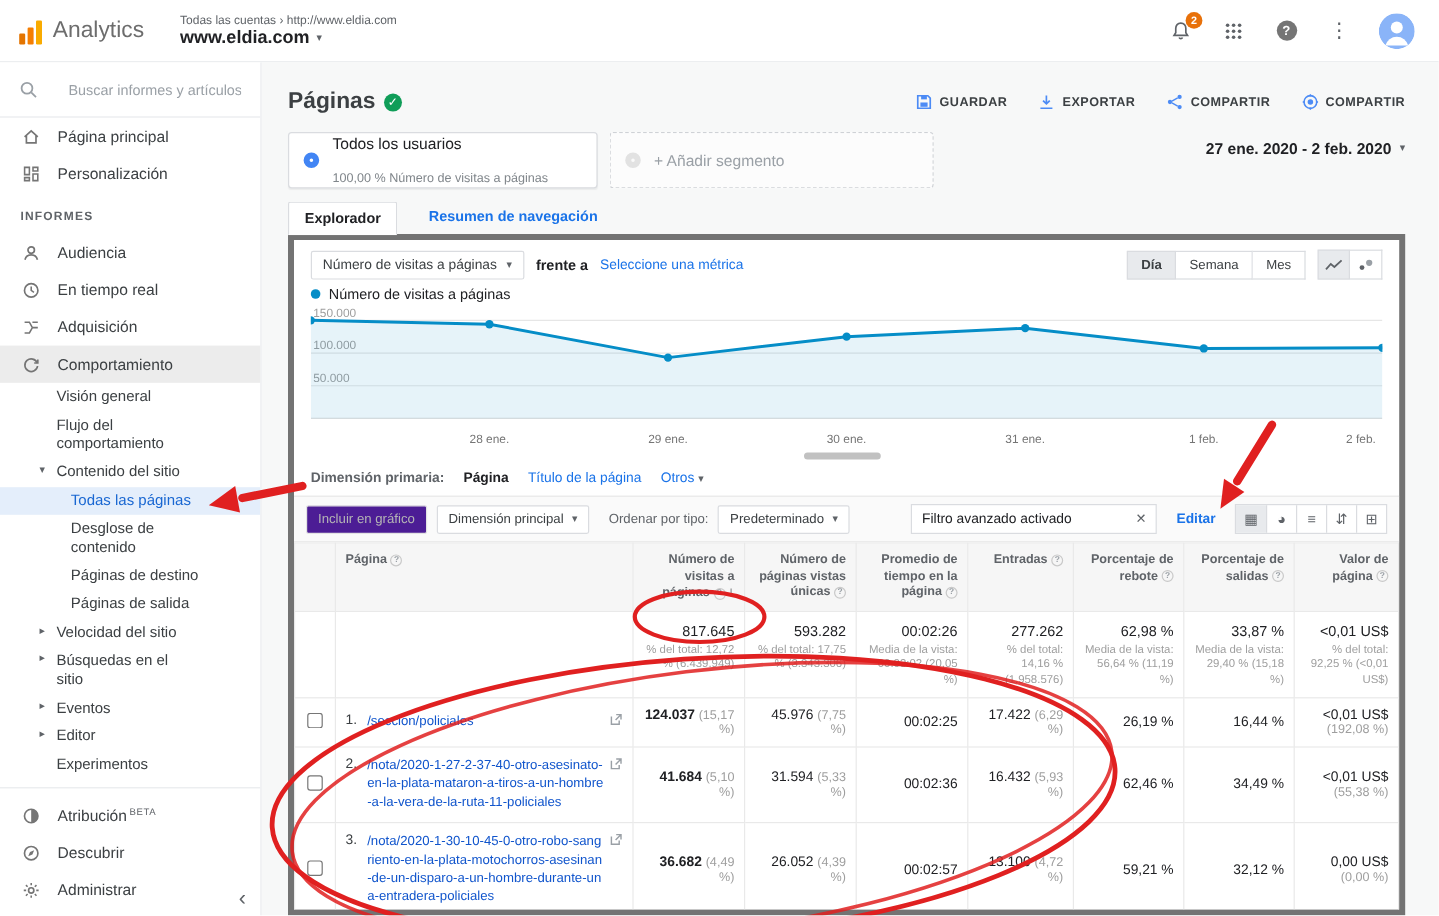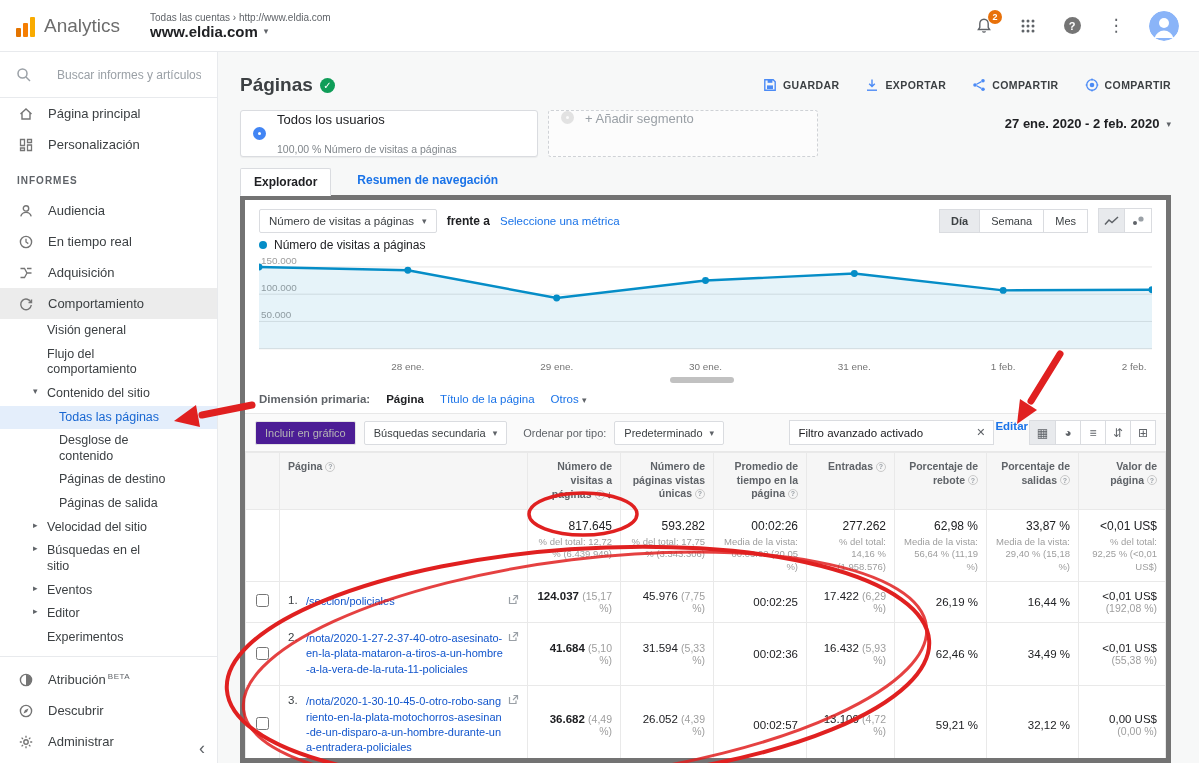--- a/index.html
+++ b/index.html
@@ -41,26 +41,26 @@
 .beta{font-size:8px;color:#5f6368;vertical-align:super;margin-left:2px;letter-spacing:.5px}
 .sb-collapse{position:absolute;bottom:4px;right:12px;font-size:18px;color:#5f6368;cursor:pointer}
 
 .main{flex:1;display:flex;flex-direction:column;padding:0 28px 0 22px;background:#f7f8f8;min-width:0;overflow:hidden}
 .report-header{display:flex;align-items:center;padding-top:12px;height:54px}
 .page-title{font-size:19px;font-weight:700;color:#3c4043;margin-right:7px}
 .green-check{width:15px;height:15px;border-radius:50%;background:#0f9d58;color:#fff;font-size:10px;display:flex;align-items:center;justify-content:center}
 .actions{margin-left:auto;display:flex;gap:26px}
 .action-btn{display:flex;align-items:center;gap:6px;font-size:10.5px;font-weight:bold;color:#3c4043;letter-spacing:.4px;background:none;border:none;font-family:inherit;cursor:pointer}
 .segments-row{display:flex;gap:10px;margin-top:4px;align-items:flex-start}
-.segment-box{width:298px;height:47px;background:#fff;border:1px solid #dadce0;border-radius:3px;display:flex;align-items:center;gap:11px;padding:0 12px;box-shadow:0 1px 1px rgba(0,0,0,.05);cursor:pointer}
+.segment-box{width:258px;height:47px;background:#fff;border:1px solid #dadce0;border-radius:3px;display:flex;align-items:center;gap:11px;padding:0 12px;box-shadow:0 1px 1px rgba(0,0,0,.05);cursor:pointer}
 .seg-ring{width:13px;height:13px;min-width:13px;border:5px solid #4285f4;border-radius:50%}
 .seg-ring.gray{border-color:#e2e2e2;background:#fafafa}
 .seg-name{font-size:13px;color:#202124}
 .seg-detail{font-size:10.5px;color:#80868b;margin-top:16px}
-.segment-add{width:270px;height:47px;border:1px dashed #cfd2d6;border-radius:3px;display:flex;align-items:flex-start;gap:11px;padding:0 12px;color:#9aa0a6;font-size:13px;cursor:pointer;background:#fcfcfc}
+.segment-add{width:270px;height:47px;border:1px dashed #cfd2d6;border-radius:3px;display:flex;align-items:center;gap:11px;padding:0 12px;color:#9aa0a6;font-size:13px;cursor:pointer;background:#fcfcfc}
 .date-range{margin-left:auto;display:flex;align-items:center;gap:7px;font-size:13px;font-weight:bold;color:#202124;margin-top:6px;cursor:pointer}
 .tabs-row{display:flex;align-items:flex-end;gap:26px;margin-top:10px}
 .tab-active{background:#fff;border:1px solid #dadce0;border-bottom:1px solid #fff;border-radius:2px 2px 0 0;padding:6px 13px;font-size:12px;font-weight:bold;color:#202124;position:relative;top:1px;z-index:2;cursor:pointer}
 .tab-link{font-size:12px;font-weight:bold;color:#1a73e8;padding-bottom:8px;cursor:pointer}
 .panel{flex:1;background:#fff;border:5px solid #737373;min-height:0;display:flex;flex-direction:column;overflow:hidden}
 .metric-row{display:flex;align-items:center;gap:10px;padding:8px 14px 3px}
 .dd-btn{display:flex;align-items:center;gap:8px;background:#fff;border:1px solid #dadce0;border-radius:2px;padding:5px 9px;font-size:11.5px;color:#3c4043;font-family:inherit;cursor:pointer}
 .vs-label{font-size:12px;font-weight:bold;color:#202124}
 .blue-link{color:#1a73e8;font-size:11.5px;text-decoration:none;cursor:pointer}
 .metric-right{margin-left:auto;display:flex;align-items:center;gap:10px}
@@ -78,21 +78,21 @@
 #chart-svg{display:block;width:100%;height:120px}
 .chart-scroll{position:relative;height:8px;margin:0 14px}
 .chart-scroll .handle{position:absolute;left:46%;top:1px;width:64px;height:6px;background:#c1c1c1;border-radius:3px;cursor:pointer}
 .dim-row{display:flex;align-items:center;gap:16px;padding:9px 14px 8px;font-size:11.5px}
 .dim-label{color:#5f6368;font-weight:bold}
 .dim-primary{color:#202124;font-weight:bold;cursor:pointer}
 .controls-row{display:flex;align-items:center;gap:8px;background:#fafafa;border-top:1px solid #e8e8e8;border-bottom:1px solid #e8e8e8;padding:6px 10px}
 .btn-sm{font-size:11px;padding:5px 9px;border:1px solid #dadce0;background:#fff;border-radius:2px;color:#3c4043;font-family:inherit;display:flex;align-items:center;gap:7px;cursor:pointer}
 .btn-sm.disabled{color:#b5b5b5;background:#4c1d95;border-color:#e3e3e3}
 .sort-label{font-size:11px;color:#5f6368;margin-left:8px}
-.controls-right{margin-left:auto;display:flex;gap:1px}
+.controls-right{margin-left:auto;display:flex;align-items:center;gap:16px}
 .filter-chip{display:flex;align-items:center;justify-content:space-between;gap:20px;min-width:205px;border:1px solid #dadce0;background:#fff;padding:5px 8px;font-size:11.5px;color:#202124}
 .filter-chip .x{color:#5f6368;font-size:11px;cursor:pointer}
 .edit-link{font-size:11.5px;font-weight:bold;color:#1a73e8;cursor:pointer}
 .view-icons{display:flex;border:1px solid #dadce0;background:#fff}
 .view-icons span{width:25px;height:23px;display:flex;align-items:center;justify-content:center;font-size:12px;color:#5f6368;cursor:pointer}
 .view-icons span+span{border-left:1px solid #dadce0}
 .view-icons span.on{background:#e8eaed}
 
 .table-wrap{flex:1;overflow:hidden}
 table{width:100%;border-collapse:collapse;table-layout:fixed}
@@ -426,21 +426,21 @@
         <div class="dim-row">
           <span class="dim-label">Dimensión primaria:</span>
           <span class="dim-primary">Página</span>
           <a class="blue-link">Título de la página</a>
           <a class="blue-link"><span>Otros</span> <span class="caret">▾</span></a>
         </div>
 
         <div class="controls-row">
           <button class="btn-sm disabled">Incluir en gráfico</button>
           <button class="btn-sm">
-            <span>Búsquedas secundaria</span>
+            <span>Dimensión principal</span>
             <span class="caret">▾</span>
           </button>
           <span class="sort-label">Ordenar por tipo:</span>
           <button class="btn-sm">
             <span>Predeterminado</span>
             <span class="caret">▾</span>
           </button>
           <div class="controls-right">
             <div class="filter-chip">
               <span>Filtro avanzado activado</span>

